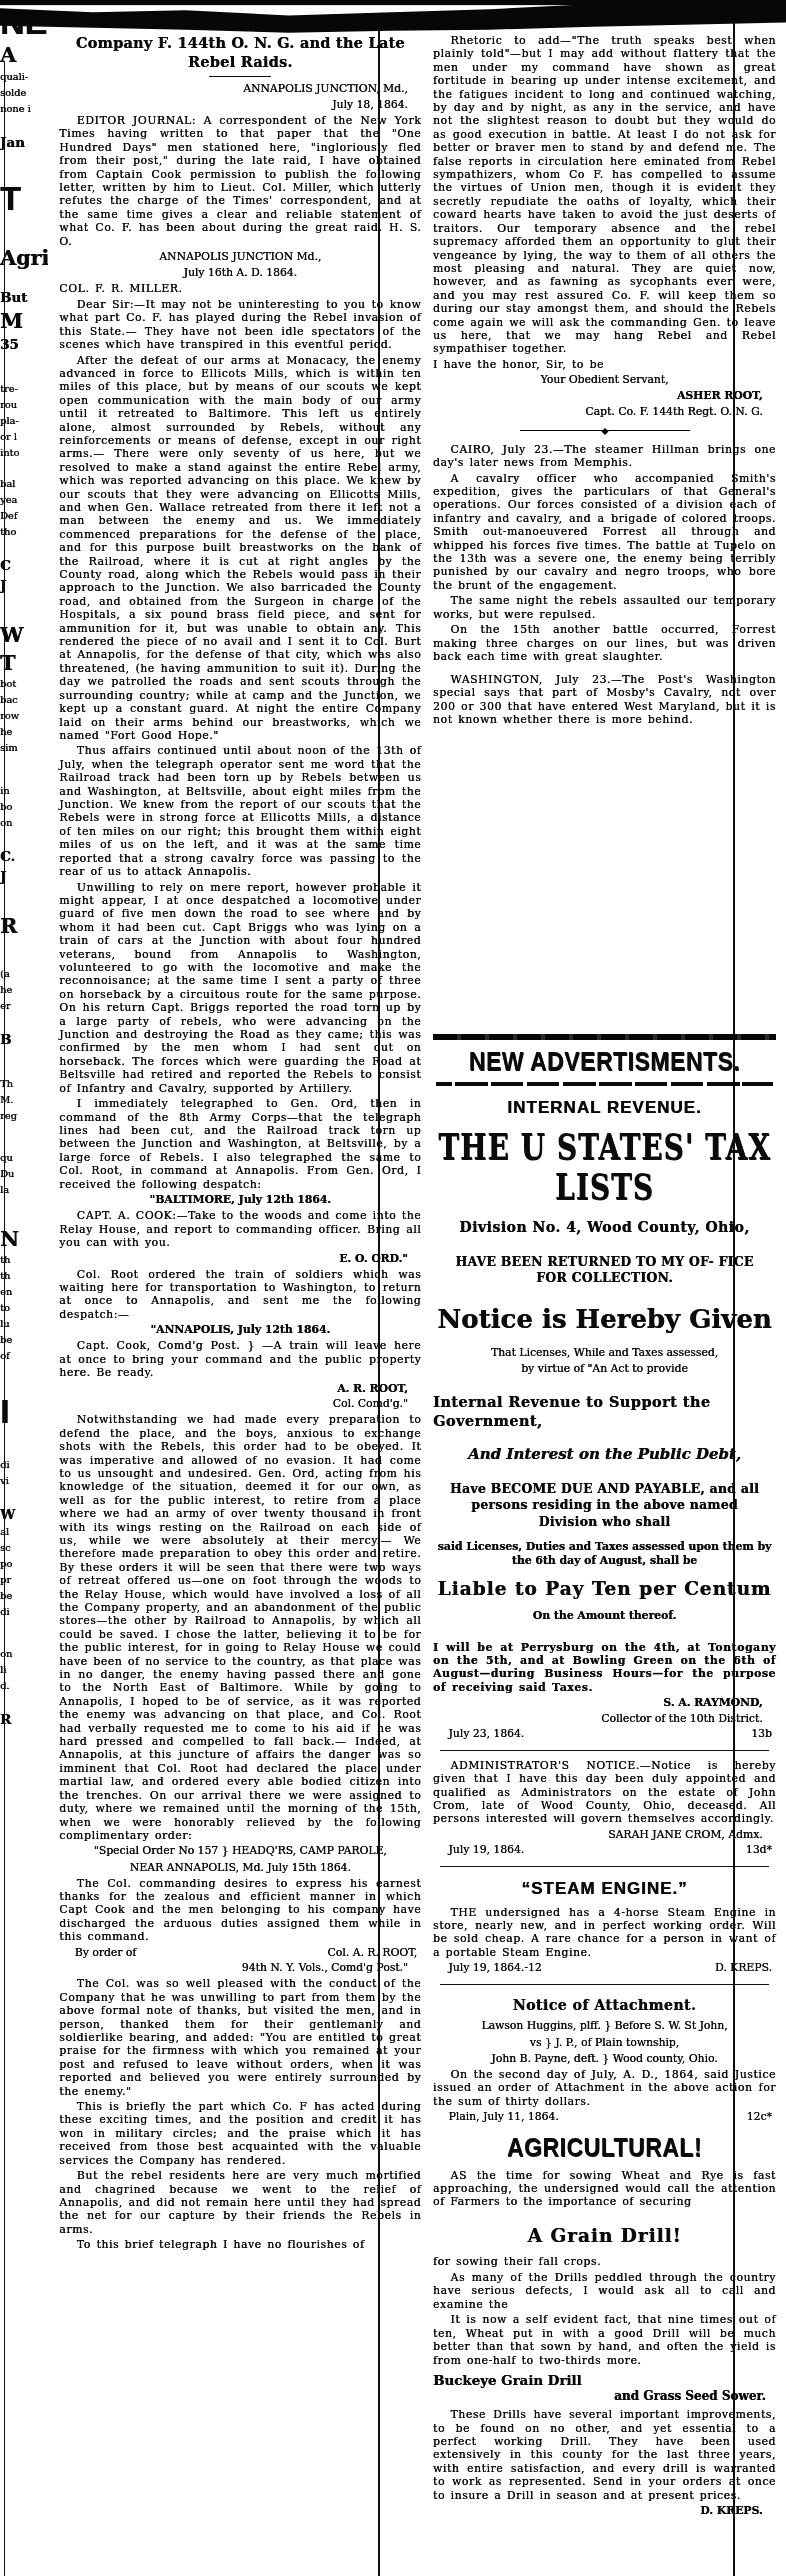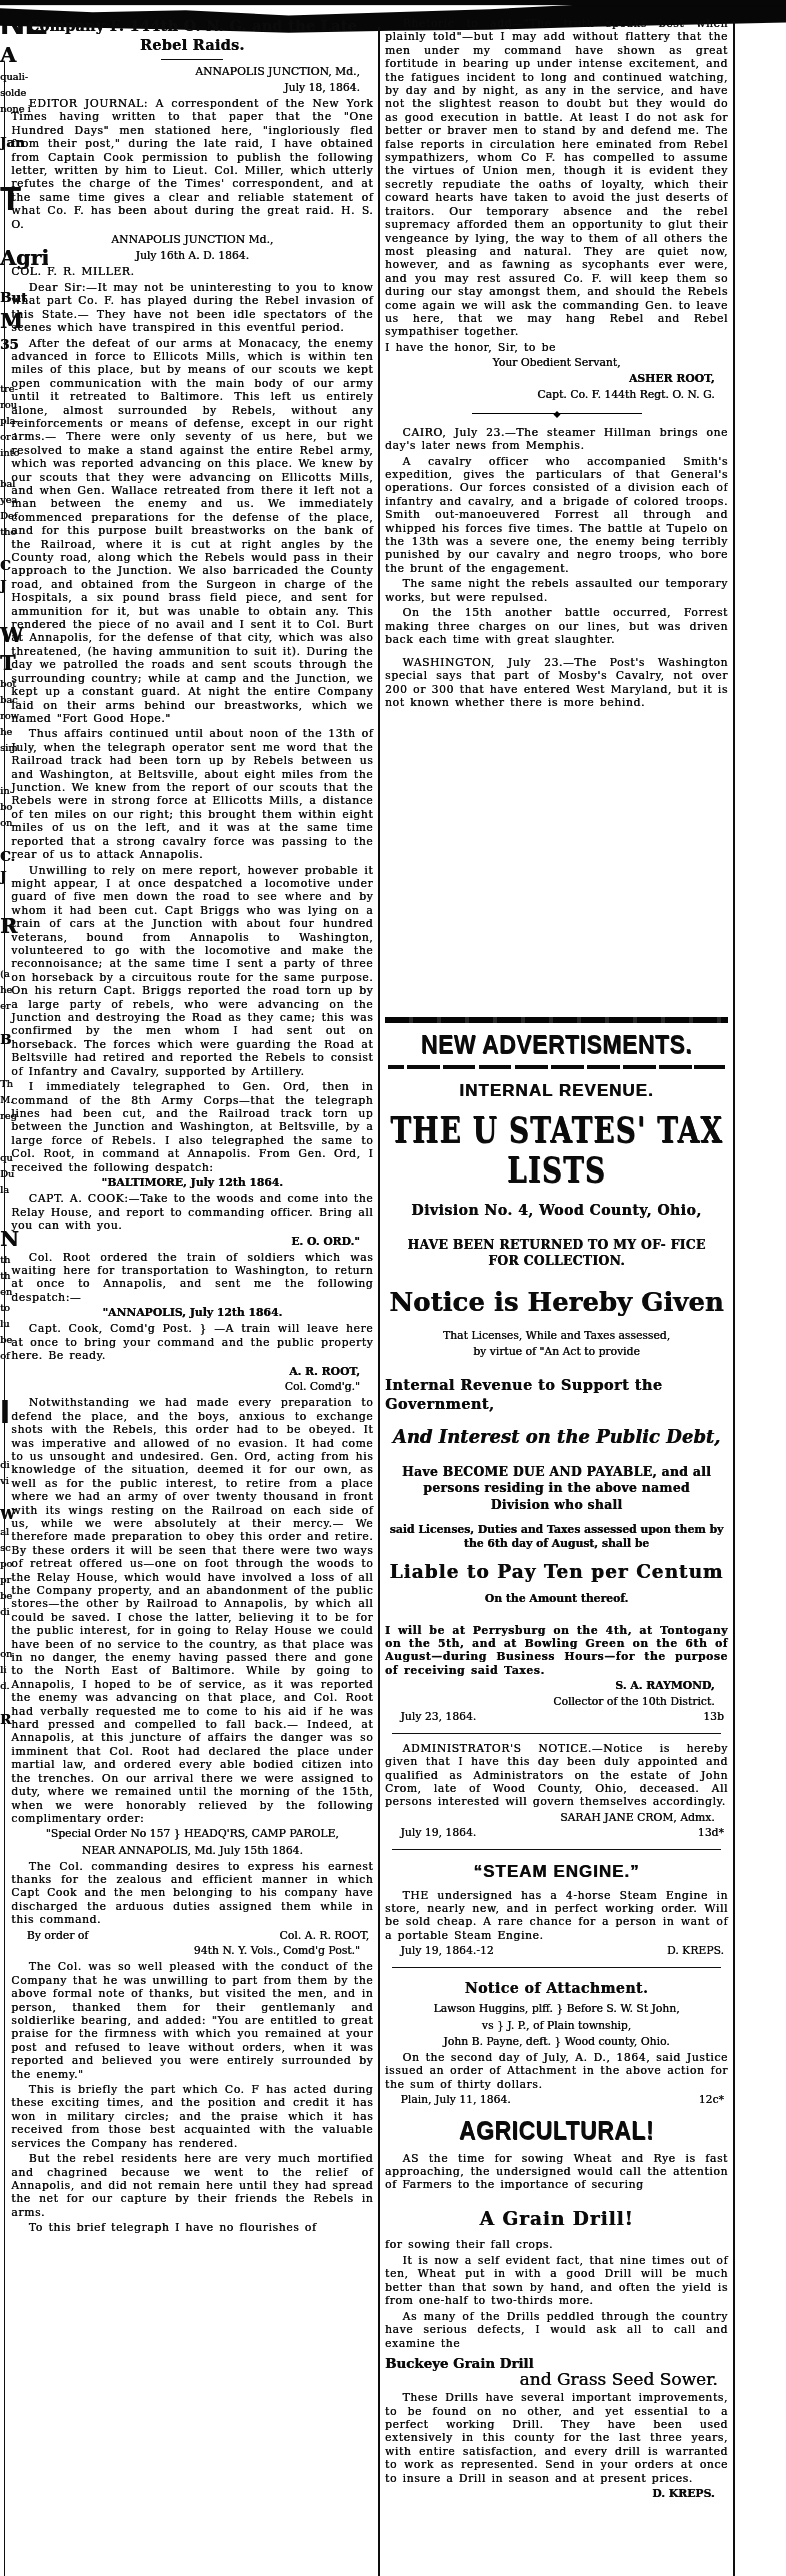--- a/index.html
+++ b/index.html
@@ -5,21 +5,21 @@
   html,body{margin:0;padding:0;background:#e8e8e4;}
   #stage{position:relative;width:787px;height:3655px;background:#ffffff;overflow:hidden;
          font-family:"DejaVu Serif", serif;color:#0b0b0b;}
   
   .band{position:absolute;left:0;width:787px;pointer-events:none;}
   .vr{position:absolute;width:1.5px;background:#0e0e0e;}
   .vr.left{left:4.1px;top:62px;height:3338px;width:1px;}
   .vr.mid{left:378px;top:27px;height:3575px;}
   .vr.right{left:733px;top:20.6px;height:3601px;}
   
-  .col{position:absolute;top:17px;}
+  .col{position:absolute;top:34px;margin-left:48px;}
   #col1{left:11.3px;width:362px;}
   #col2{left:385px;width:343px;}
   #col2-top{max-height:989px;overflow:hidden;}
   #col2-ads{position:absolute;left:0;top:995px;width:343px;}
   #col3{left:738px;top:41px;width:48px;height:3545px;overflow:hidden;white-space:nowrap;}
   
   .para{font-size:10.8px;line-height:13.4px;letter-spacing:0.6px;word-spacing:1.5px;text-align:justify;
         text-indent:17.5px;margin:2.1px 0;text-shadow:0.3px 0.2px 0 #111;}
   .para.ni{text-indent:0;}
   .para.b{font-weight:bold;}
@@ -28,30 +28,30 @@
   .cl.b{font-weight:bold;}
   .rl2{font-size:10.8px;line-height:14px;text-align:right;padding-right:13.4px;margin:1.5px 0;text-shadow:0.3px 0.2px 0 #111;}
   .rl2.b{font-weight:bold;}
   .lrr{display:flex;justify-content:space-between;font-size:10.8px;line-height:14px;margin:1.5px 0;
        padding:0 4.1px 0 15.5px;text-shadow:0.2px 0.2px 0 #111;}
   .hline{font-size:14.4px;line-height:18.5px;font-weight:bold;text-align:center;letter-spacing:0.3px;
          text-shadow:0.4px 0.3px 0 #111;}
   .t0{font-size:28px;line-height:32px;text-align:center;font-weight:bold;letter-spacing:1px;
       transform:scaleY(1.25);margin:17.5px 0 13.4px;text-shadow:0.5px 0.3px 0 #111;}
   .t1{font-size:26px;line-height:30px;text-align:center;font-weight:bold;margin:17.5px 0 11.3px;text-shadow:0.5px 0.3px 0 #111;}
-  .t1.i{font-style:italic;font-size:18px;}
+  .t1.i{font-style:italic;font-size:15px;}
   .t2{font-size:18.5px;line-height:23px;text-align:center;font-weight:bold;letter-spacing:1px;margin:15.5px 0 8.2px;text-shadow:0.5px 0.3px 0 #111;}
   .t2b{font-size:14.4px;line-height:18.5px;text-align:left;font-weight:bold;letter-spacing:0.5px;margin:13.4px 0 5.2px;text-shadow:0.4px 0.3px 0 #111;}
   .t3{font-family:"Liberation Sans",sans-serif;font-size:23px;line-height:28px;font-weight:bold;
       text-align:center;letter-spacing:0.5px;transform:scaleY(1.15);margin:7.2px 0;text-shadow:0.6px 0.4px 0 #111;}
   .t4{font-family:"Liberation Sans",sans-serif;font-size:17px;line-height:21.6px;font-weight:bold;
       text-align:center;letter-spacing:1px;margin:11.3px 0 6.2px;text-shadow:0.5px 0.3px 0 #111;}
   .t5{font-size:14px;line-height:18.5px;font-weight:bold;text-align:center;letter-spacing:0.5px;margin:11.3px 0 5.2px;text-shadow:0.4px 0.3px 0 #111;}
   .sl{font-size:13.4px;font-weight:bold;line-height:16.5px;text-align:left;margin-top:5.2px;text-shadow:0.4px 0.3px 0 #111;}
-  .sr{font-size:17px;font-weight:normal;line-height:15.5px;text-align:right;padding-right:10.3px;margin-bottom:4.1px;text-shadow:0.4px 0.3px 0 #111;}
+  .sr{font-size:12px;font-weight:bold;line-height:15.5px;text-align:right;padding-right:10.3px;margin-bottom:4.1px;text-shadow:0.4px 0.3px 0 #111;}
   .bbk{font-size:12.4px;line-height:16.5px;font-weight:bold;text-align:center;letter-spacing:0.3px;
        margin:13.4px 9.3px 5.2px;text-shadow:0.4px 0.3px 0 #111;}
   .mt1{margin-top:9.3px;} .mt2{margin-top:17.5px;}
   
   .rl{border:0;margin:7.2px auto;}
   .rl.thin{width:96%;border-top:1px solid #101010;margin:8.2px auto;}
   .rl.frule{width:170px;height:5.2px;margin:9.3px auto;
             background:linear-gradient(#000,#000) center/100% 1px no-repeat;position:relative;}
   .rl.frule::before{content:"";position:absolute;left:50%;top:0.5px;width:4.6px;height:4.6px;background:#000;
             transform:translateX(-50%) rotate(45deg);}
@@ -177,22 +177,22 @@
         <div class="cl">John B. Payne, deft. }  Wood county, Ohio.</div>
         <div class="para">On the second day of July, A. D., 1864, said Justice issued an order of Attachment in the above action for the sum of thirty dollars.</div>
         <div class="lrr">
           <span>Plain, July 11, 1864.</span>
           <span>12c*</span>
         </div>
         <div class="t3 mt1">AGRICULTURAL!</div>
         <div class="para">AS the time for sowing Wheat and Rye is fast approaching, the undersigned would call the attention of Farmers to the importance of securing</div>
         <div class="t2">A Grain Drill!</div>
         <div class="para ni">for sowing their fall crops.</div>
+        <div class="para">As many of the Drills peddled through the country have serious defects, I would ask all to call and examine the</div>
         <div class="para">It is now a self evident fact, that nine times out of ten, Wheat put in with a good Drill will be much better than that sown by hand, and often the yield is from one-half to two-thirds more.</div>
-        <div class="para">As many of the Drills peddled through the country have serious defects, I would ask all to call and examine the</div>
         <div class="sl">Buckeye Grain Drill</div>
         <div class="sr">and Grass Seed Sower.</div>
         <div class="para">These Drills have several important improvements, to be found on no other, and yet essential to a perfect working Drill. They have been used extensively in this county for the last three years, with entire satisfaction, and every drill is warranted to work as represented. Send in your orders at once to insure a Drill in season and at present prices.</div>
         <div class="rl2 b">D. KREPS.</div>
       </div>
   </div>
 
   <div id="col3">
       <div class="fr fr-h">NE</div>
       <div class="fr fr-l">A</div>

